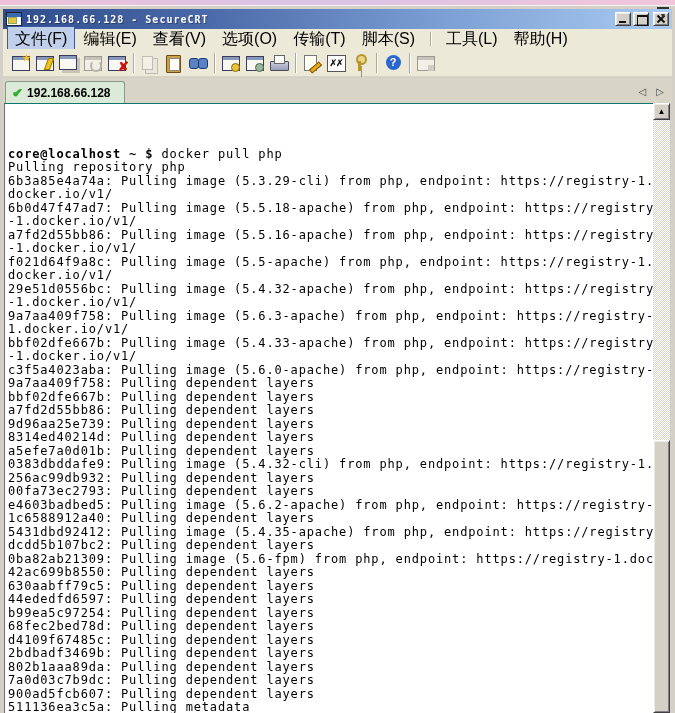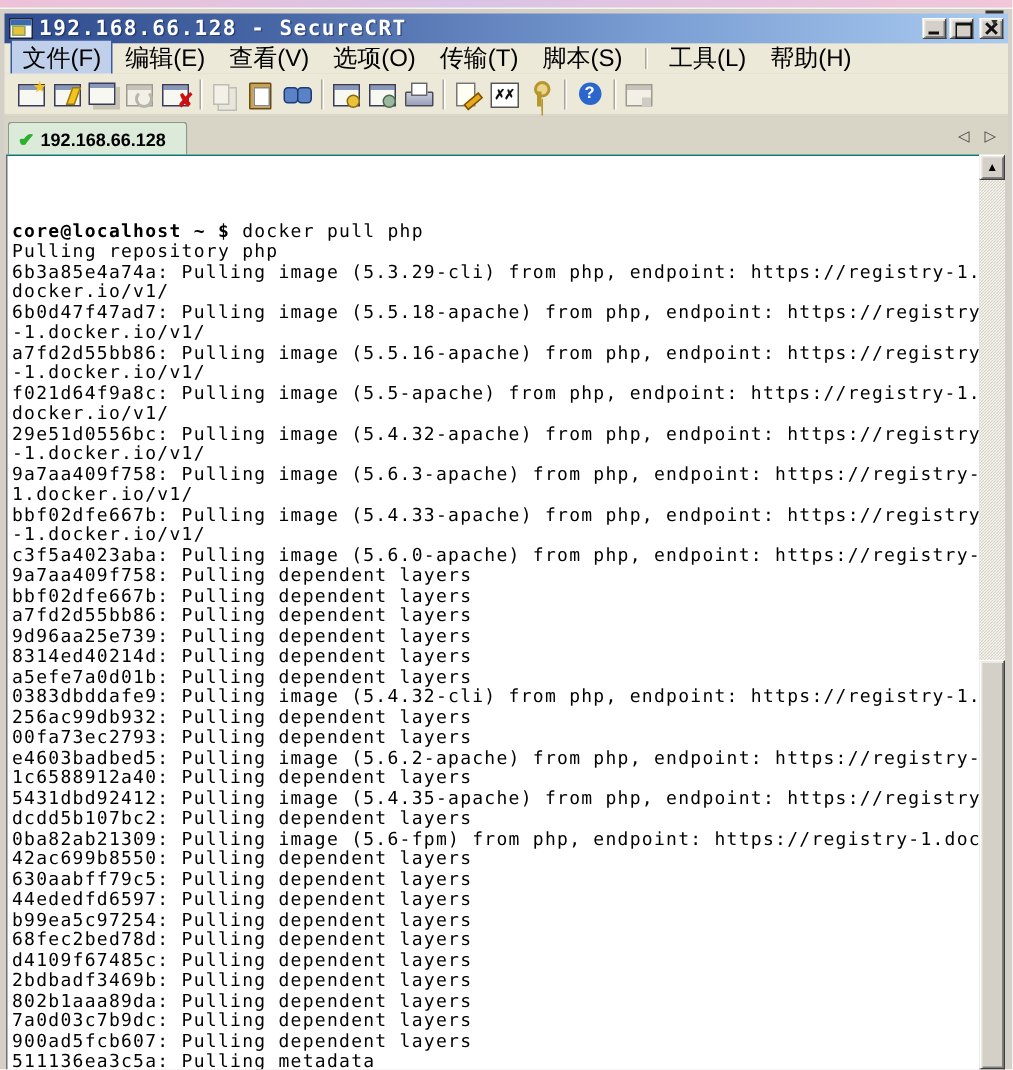--- a/index.html
+++ b/index.html
@@ -13,21 +13,21 @@
     border-bottom:1px solid #f6f4ee; }
 
   
   .titlebar { position:absolute; left:3px; top:9px; width:669px; height:20px;
     background:linear-gradient(90deg,#2f4d8e 0%,#4a69a8 30%,#7b9ed4 65%,#a9cbf0 100%);
     display:flex; align-items:center; padding:0 3px; }
   .app-icon { width:16px; height:14px; position:relative; background:#fff;
     border:1px solid #223; margin-right:4px; flex:0 0 auto; }
   .app-icon::before { content:""; position:absolute; left:0; top:0; right:0; height:4px; background:#3c6ab0; }
   .app-icon::after  { content:""; position:absolute; left:1px; bottom:1px; width:7px; height:5px; background:#e8c23a; border:1px solid #8a6; }
-  .title-text { color:#fff; font-weight:bold; font-size:14px;
+  .title-text { color:#fff; font-weight:bold; font-size:10px;
     font-family:"DejaVu Sans Mono", monospace; letter-spacing:1px;
     white-space:nowrap; text-shadow:1px 1px 0 rgba(0,0,30,.35); }
   .win-btns { margin-left:auto; display:flex; gap:2px; align-items:center; }
   .wbtn { width:16px; height:14px; background:#d4d0c8; position:relative;
     border:1px solid; border-color:#ffffff #404040 #404040 #ffffff;
     box-shadow:inset 1px 1px 0 #ece9e2, inset -1px -1px 0 #808080; }
   .wbtn.close { margin-left:2px; }
   .wbtn.min::after { content:""; position:absolute; left:3px; bottom:2px; width:7px; height:2px; background:#111; }
   .wbtn.max::after { content:""; position:absolute; left:3px; top:2px; width:9px; height:8px;
     border:1px solid #111; border-top-width:2px; }

